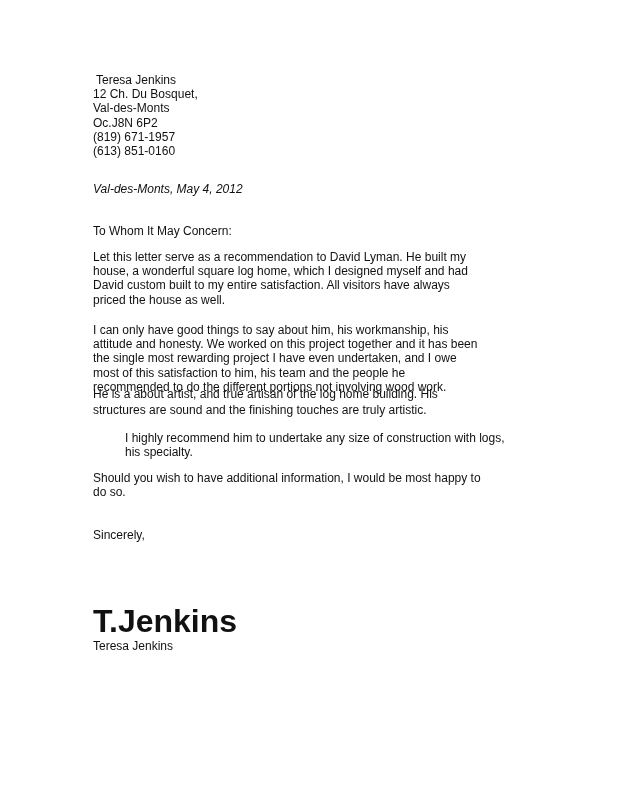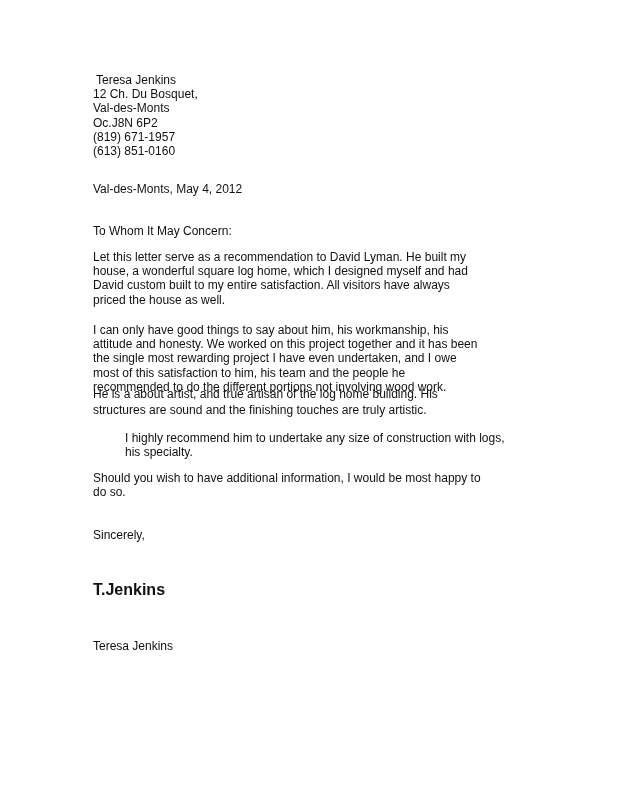--- a/index.html
+++ b/index.html
@@ -23,34 +23,34 @@
     }
     .block {
       position: absolute;
       left: 93px;
       font-size: 12px;
       line-height: 14.2px;
     }
     .address { top: 73px; }
     .address .line { display: block; }
     .address .first { padding-left: 3px; }
-    .date { top: 182px; }
+    .date { top: 182px; font-style: italic; }
     .salutation { top: 224px; text-align: center; }
     .para { width: 390px; }
     .p1 { top: 250px; }
     .p2 { top: 323px; }
     .p3 { top: 387px; line-height: 15.5px; }
     .p4 { top: 431px; margin-left: 32px; }
     .p5 { top: 471px; }
     .closing { top: 528px; }
     .signature {
       position: absolute;
       left: 93px;
-      top: 575px;
-      font-size: 16px;
+      top: 606px;
+      font-size: 32px;
       font-weight: bold;
       line-height: 30px;
       color: #111111;
     }
     .signer {
       position: absolute;
       left: 93px;
       top: 639px;
       font-size: 12px;
       line-height: 14px;

